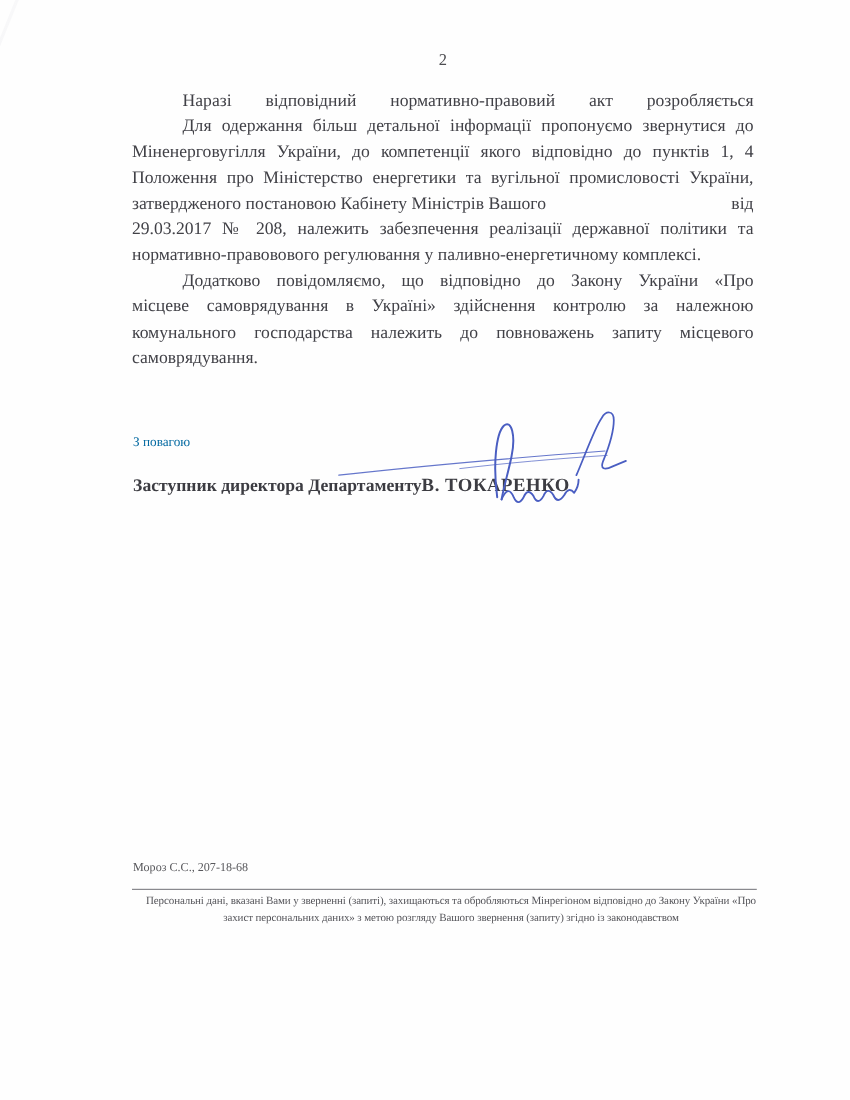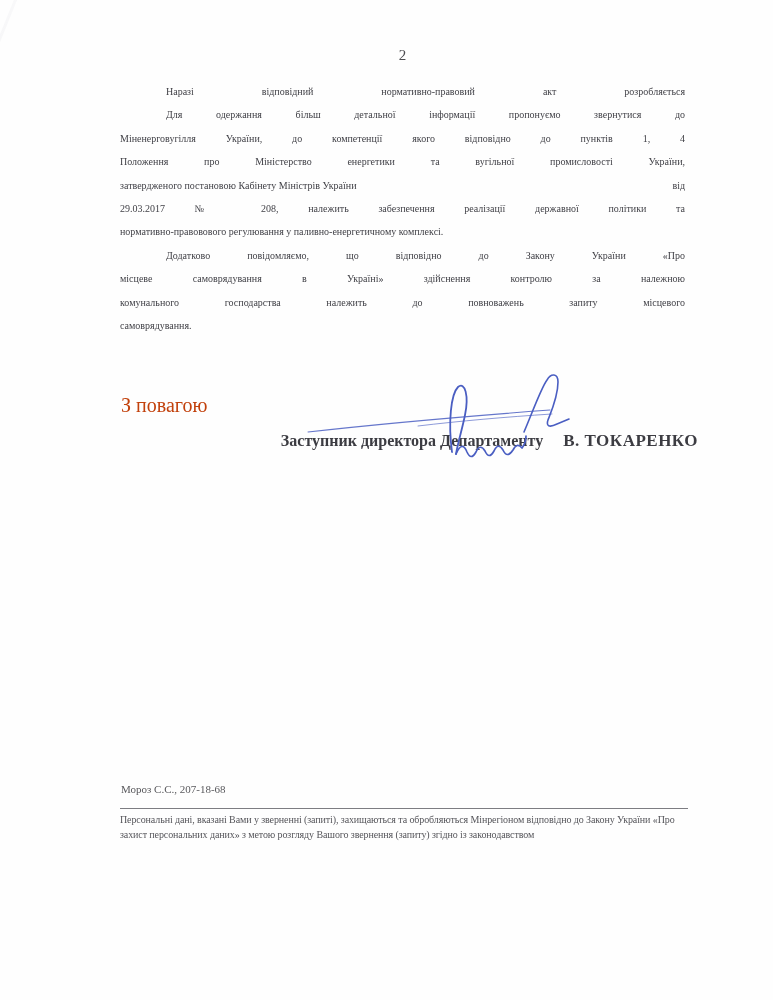--- a/index.html
+++ b/index.html
@@ -35,21 +35,21 @@
     width: 565px;
     text-align: center;
     font-size: 15px;
     color: #4c4c50;
   }
   .body-text {
     position: absolute;
     left: 120px;
     top: 80px;
     width: 565px;
-    font-size: 10px;
+    font-size: 16px;
     line-height: 23.4px;
     color: #414147;
   }
   .line {
     white-space: normal;
   }
   .line.justify {
     text-align: justify;
     text-align-last: justify;
     -moz-text-align-last: justify;
@@ -58,32 +58,31 @@
     padding-left: 46px;
   }
   .line.split {
     display: flex;
     justify-content: space-between;
   }
   .closing-salutation {
     position: absolute;
     left: 121px;
     top: 394px;
-    font-size: 20px;
-    color: #c2410c;
+    font-size: 12px;
+    color: #0369a1;
   }
   .signature-row {
     position: absolute;
     left: 121px;
     top: 431px;
     width: 577px;
     display: flex;
-    justify-content: flex-end;
+    justify-content: flex-start;
     align-items: baseline;
-    gap: 20px;
   }
   .position-title {
     font-weight: bold;
     font-size: 16px;
     color: #3c3c42;
   }
   .signer-name {
     font-weight: bold;
     font-size: 17px;
     letter-spacing: 0.5px;
@@ -116,38 +115,39 @@
     left: 120px;
     top: 812px;
     width: 580px;
     font-size: 10px;
     line-height: 15px;
     letter-spacing: -0.1px;
     color: #55555a;
   }
   .footer-privacy .pline {
     white-space: nowrap;
+    text-align: center;
   }
 </style>
 </head>
 <body>
 
 <div id="page">
 
   <div class="scan-artifact"></div>
 
   <div class="page-number">2</div>
 
   <div class="body-text" id="body-text">
       <div class="line justify indent">Наразі відповідний нормативно-правовий акт розробляється</div>
       <div class="line justify indent">Для одержання більш детальної інформації пропонуємо звернутися до</div>
       <div class="line justify">Міненерговугілля України, до компетенції якого відповідно до пунктів 1, 4</div>
       <div class="line justify">Положення про Міністерство енергетики та вугільної промисловості України,</div>
       <div class="line split">
-        <span>затвердженого постановою Кабінету Міністрів України</span>
+        <span>затвердженого постановою Кабінету Міністрів Вашого</span>
         <span>від</span>
       </div>
       <div class="line justify">29.03.2017 № 208, належить забезпечення реалізації державної політики та</div>
       <div class="line">нормативно-правовового регулювання у паливно-енергетичному комплексі.</div>
       <div class="line justify indent">Додатково повідомляємо, що відповідно до Закону України «Про</div>
       <div class="line justify">місцеве самоврядування в Україні» здійснення контролю за належною</div>
       <div class="line justify">комунального господарства належить до повноважень запиту місцевого</div>
       <div class="line">самоврядування.</div>
     </div>
 

